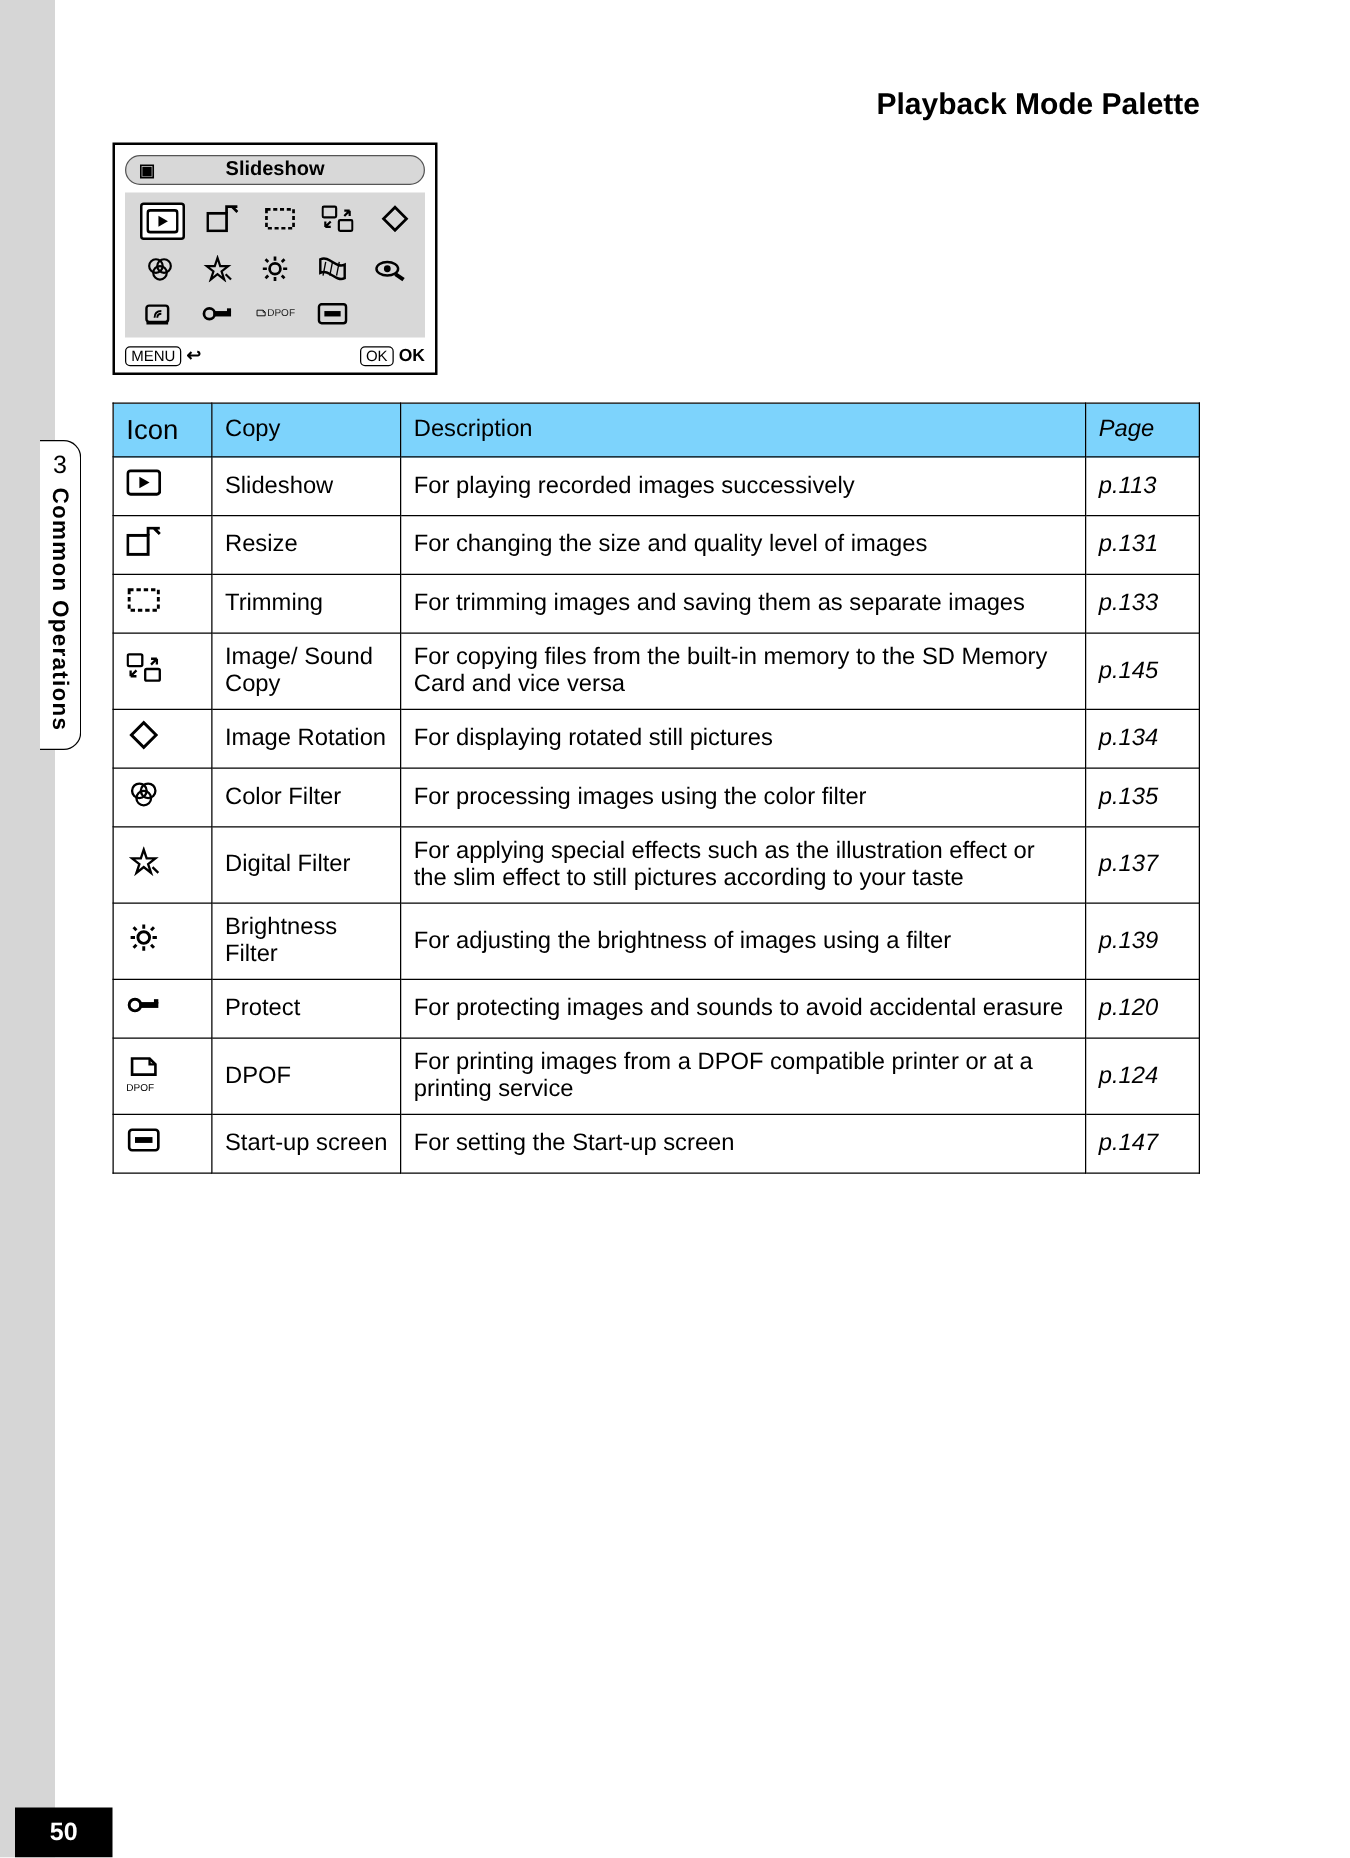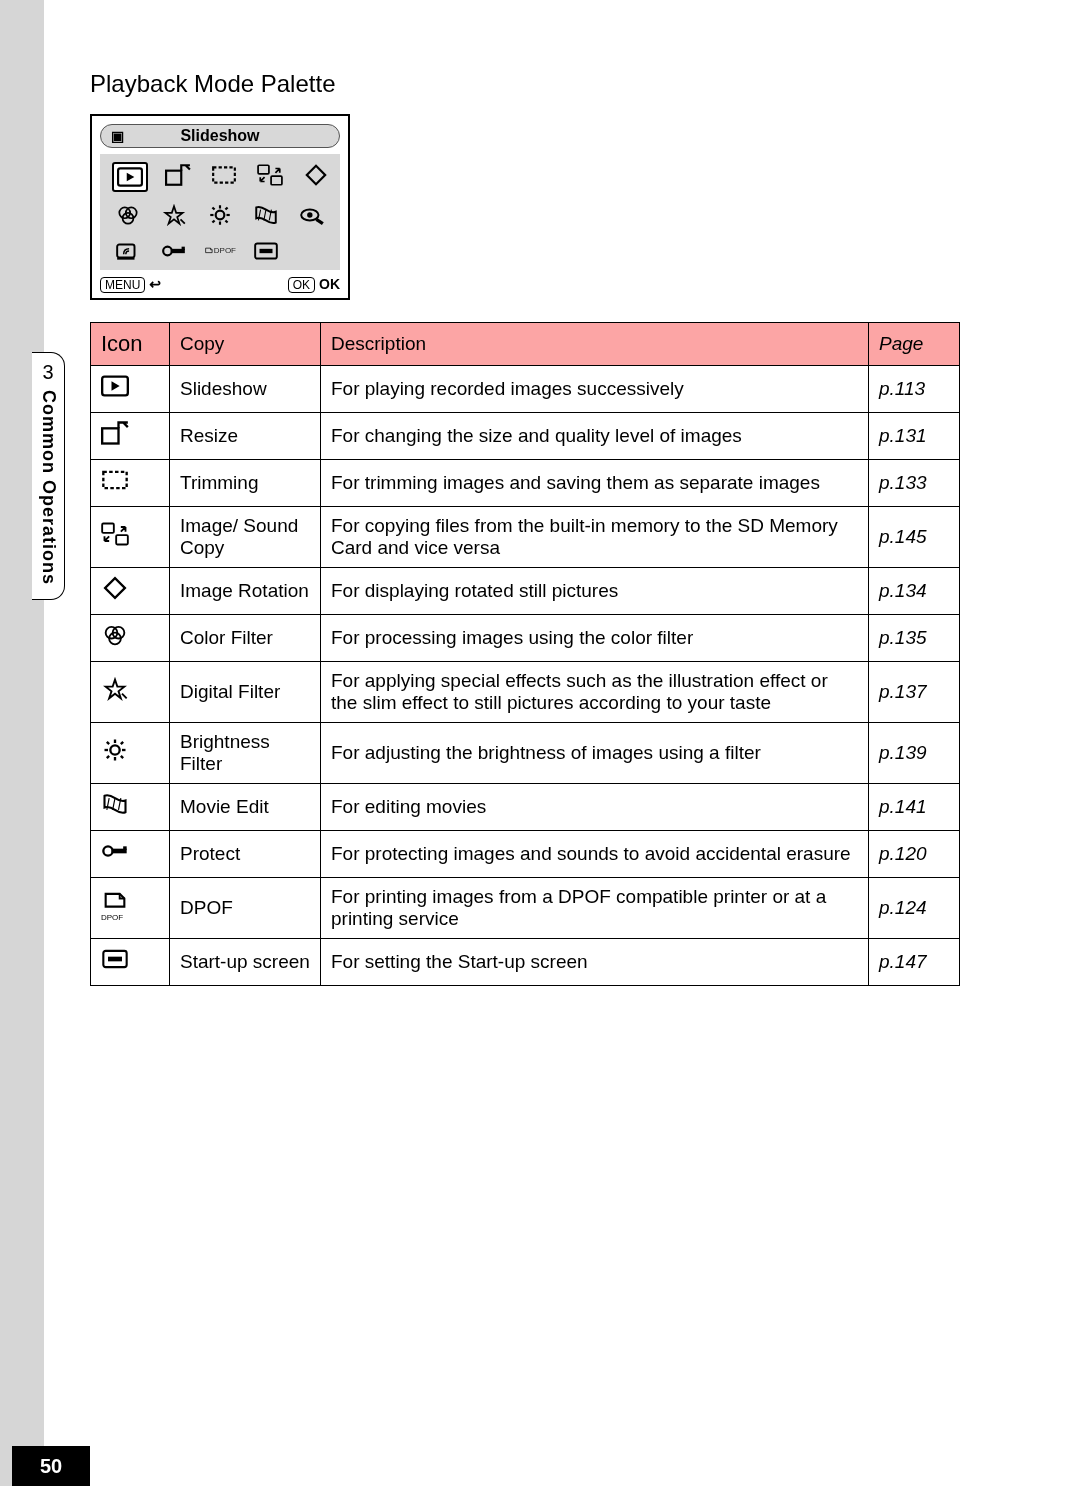--- a/index.html
+++ b/index.html
@@ -60,22 +60,23 @@
     letter-spacing: 1px;
   }
   .content {
     position: absolute;
     left: 90px;
     top: 70px;
     width: 870px;
   }
   .heading {
     font-size: 24px;
-    font-weight: normal;
+    font-weight: bold;
     margin-bottom: 16px;
+    text-align: right;
   }
   
   .palette-box {
     width: 260px;
     border: 2px solid #000;
     background: #fff;
     padding: 8px 8px 6px 8px;
     box-sizing: border-box;
   }
   .palette-header {
@@ -146,21 +147,21 @@
     margin-top: 22px;
     font-size: 19px;
   }
   table.ref th, table.ref td {
     border: 1.2px solid #000;
     padding: 8px 10px;
     text-align: left;
     vertical-align: middle;
   }
   table.ref th {
-    background: #fca5a5;
+    background: #7dd3fc;
     font-weight: normal;
   }
   .col-icon { width: 58px; text-align: center; font-size: 22px;}
   .col-item { width: 130px;}
   .col-page { width: 70px; font-style: italic;}
   .ticon { font-size: 22px; display:inline-block;}
   .tiny-label { font-size:8px; display:block; line-height:1; }
   svg { display:block; }
 </style>
 </head>
@@ -417,28 +418,20 @@
         <tr>
           <td class="col-icon"><span class="ticon"><svg width="28" height="24">
                 <use href="#i-brightness"></use>
               </svg></span></td>
           <td class="col-item">Brightness Filter</td>
           <td>For adjusting the brightness of images using a filter</td>
           <td class="col-page">p.139</td>
         </tr>
         <tr>
           <td class="col-icon"><span class="ticon"><svg width="28" height="24">
-                <use href="#i-movieedit"></use>
-              </svg></span></td>
-          <td class="col-item">Movie Edit</td>
-          <td>For editing movies</td>
-          <td class="col-page">p.141</td>
-        </tr>
-        <tr>
-          <td class="col-icon"><span class="ticon"><svg width="28" height="24">
                 <use href="#i-protect"></use>
               </svg></span></td>
           <td class="col-item">Protect</td>
           <td>For protecting images and sounds to avoid accidental erasure</td>
           <td class="col-page">p.120</td>
         </tr>
         <tr>
           <td class="col-icon"><span class="ticon"><svg width="28" height="24">
                 <use href="#i-dpof"></use>
               </svg><span class="tiny-label">DPOF</span></span></td>

